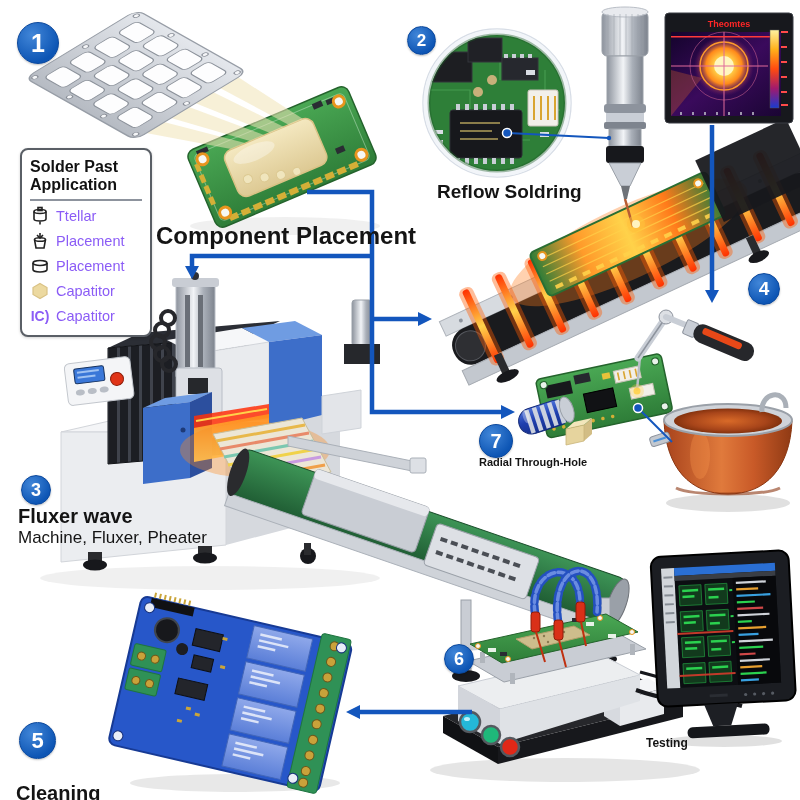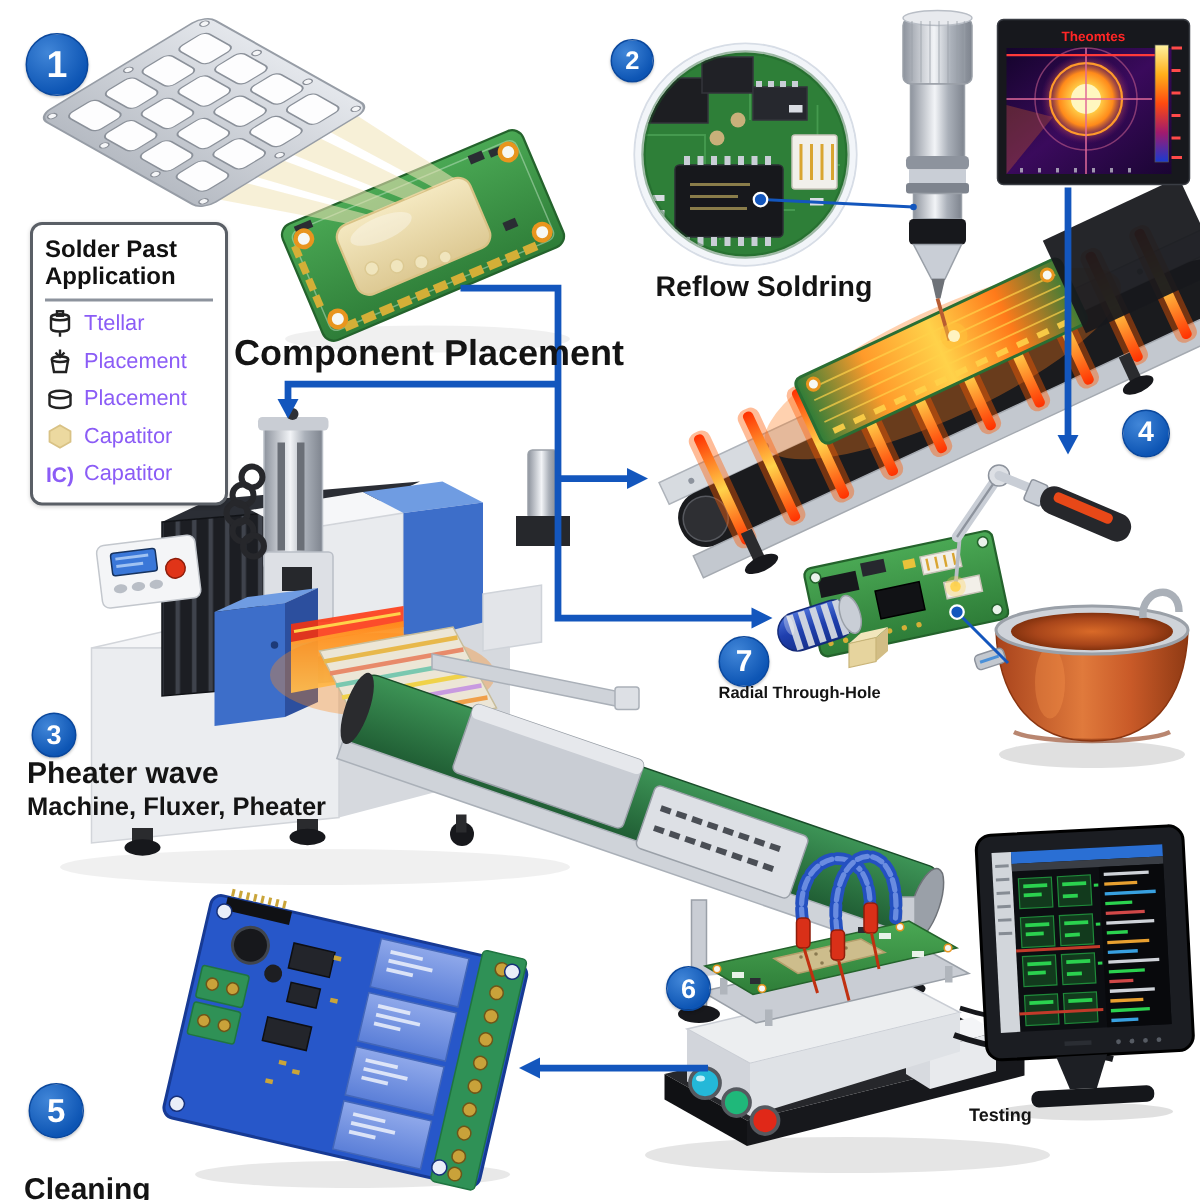--- a/index.html
+++ b/index.html
@@ -4,21 +4,21 @@
 <style>
   html,body{margin:0;padding:0;background:#fff;}
   #canvas{position:relative;width:800px;height:800px;background:#fff;overflow:hidden;
           font-family:"Liberation Sans",sans-serif;}
   #art{position:absolute;left:0;top:0;}
   .badge{position:absolute;border-radius:50%;color:#fff;font-weight:bold;
          display:flex;align-items:center;justify-content:center;
          background:radial-gradient(circle at 35% 30%, #4186d8, #0d55b4 72%);
          border:1px solid #0a479c; box-shadow:0 1px 2px rgba(0,0,0,.25);}
   .lbl{position:absolute;color:#141414;font-weight:bold;white-space:nowrap;}
-  .sub{font-weight:bold;}
+  .sub{font-weight:normal;}
   #legend{position:absolute;left:20px;top:148px;width:114px;background:#fff;
           border:2px solid #5a5f66;border-radius:8px;padding:8px 6px 9px 8px;
           box-shadow:0 1px 3px rgba(0,0,0,.18);}
   #legend .ttl{font-weight:bold;font-size:16px;line-height:18px;color:#111;}
   #legend hr{border:none;border-top:2px solid #8d939d;margin:5px 2px 4px 0;}
   .litem{display:flex;align-items:center;gap:6px;margin-top:5px;font-size:14.5px;color:#8b5cf6;}
   .licon{width:20px;height:20px;flex:none;display:flex;align-items:center;justify-content:center;}
   .ictext{font-weight:bold;font-size:14px;}
 </style>
 </head>
@@ -845,21 +845,21 @@
 <div class="badge" style="left:17px;top:22px;width:40px;height:40px;font-size:25px;">1</div>
 <div class="badge" style="left:407px;top:26px;width:27px;height:27px;font-size:17px;">2</div>
 <div class="badge" style="left:21px;top:475px;width:28px;height:28px;font-size:18px;">3</div>
 <div class="badge" style="left:748px;top:273px;width:30px;height:30px;font-size:19px;">4</div>
 <div class="badge" style="left:19px;top:722px;width:35px;height:35px;font-size:22px;">5</div>
 <div class="badge" style="left:444px;top:644px;width:28px;height:28px;font-size:18px;">6</div>
 <div class="badge" style="left:479px;top:424px;width:32px;height:32px;font-size:20px;">7</div>
 
 <div class="lbl" style="left:156px;top:222px;font-size:24px;text-align:right;">Component Placement</div>
 <div class="lbl" style="left:437px;top:181px;font-size:19px;">Reflow Soldring</div>
-<div class="lbl" style="left:18px;top:505px;font-size:20px;">Pheater wave</div>
+<div class="lbl" style="left:18px;top:505px;font-size:20px;">Fluxer wave</div>
 <div class="lbl sub" style="left:18px;top:528px;font-size:17px;">Machine, Fluxer, Pheater</div>
 <div class="lbl" style="left:479px;top:456px;font-size:11px;">Radial Through-Hole</div>
 <div class="lbl" style="left:16px;top:754px;font-size:20px;margin-top:28px;">Cleaning</div>
 <div class="lbl" style="left:646px;top:736px;font-size:12px;">Testing</div>
 
 <div id="legend">
   <div class="ttl">Solder Past</div>
   <div class="ttl">Application</div>
   <hr>
   <div class="litem">

